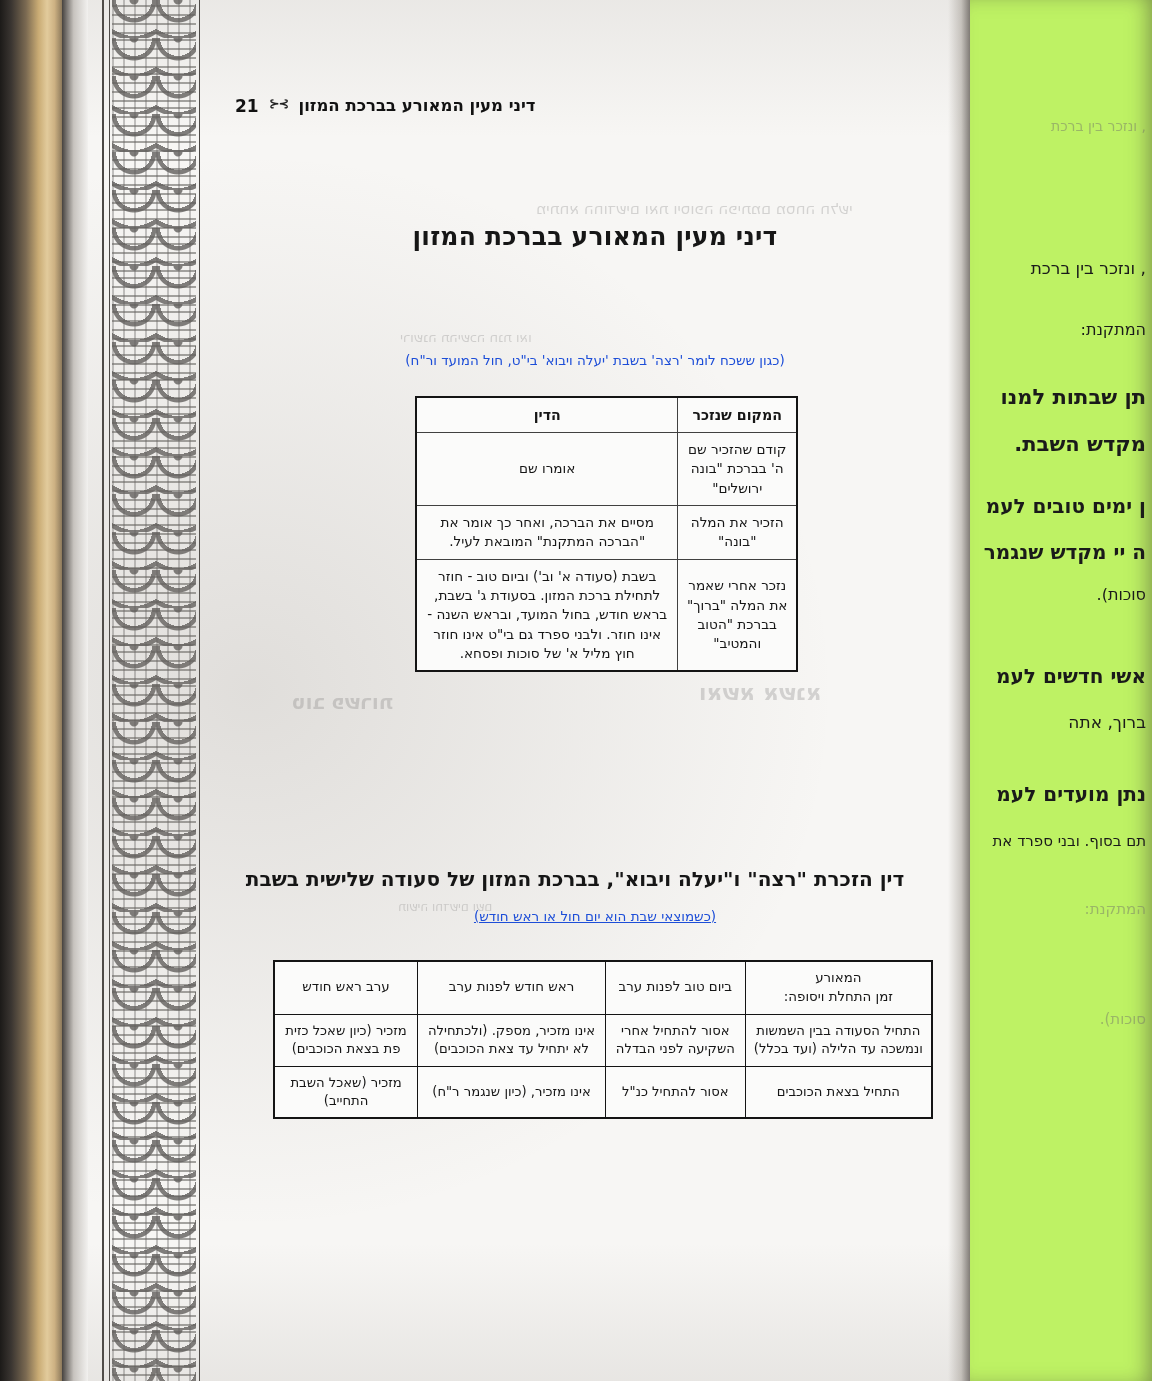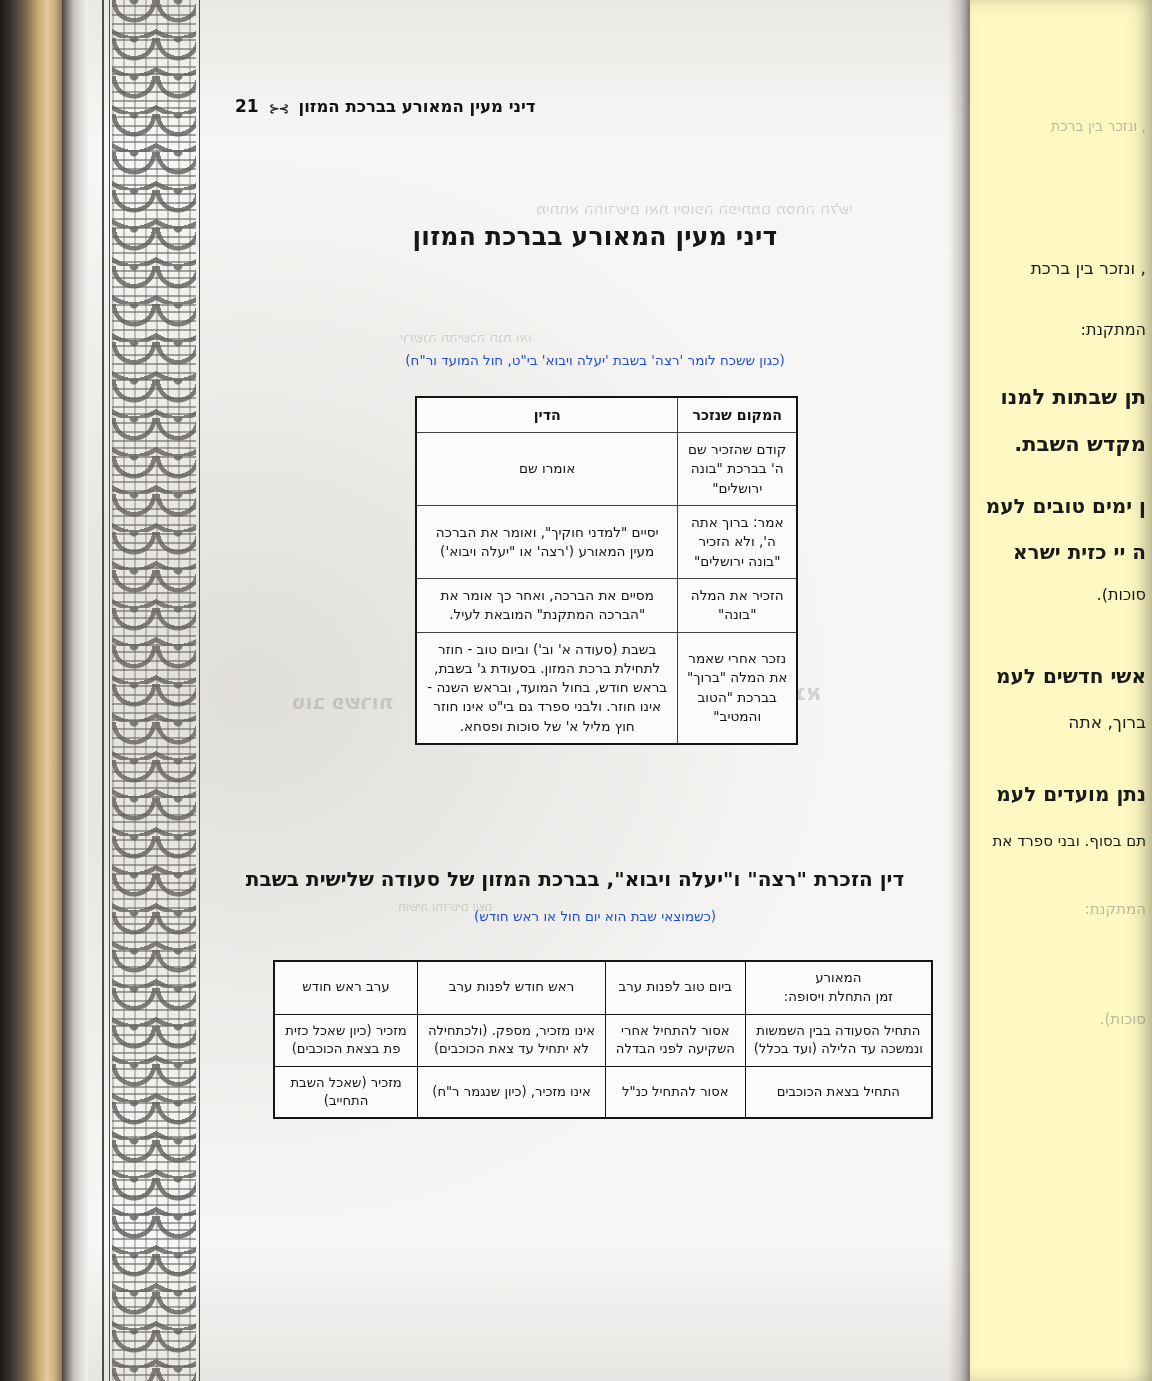--- a/index.html
+++ b/index.html
@@ -32,21 +32,21 @@
   .gutter-shadow {
     position: absolute;
     left: 62px; top: 0;
     width: 26px; height: 100%;
     background: linear-gradient(90deg, rgba(40,36,32,0.85) 0%, rgba(120,110,100,0.35) 45%, rgba(255,255,255,0) 100%);
   }
   .right-page {
     position: absolute;
     right: 0; top: 0;
     width: 182px; height: 100%;
-    background: #fef9c3;
+    background: #bef264;
     box-shadow: -10px 0 22px -8px rgba(60,55,50,0.55) inset;
     overflow: hidden;
   }
   .fold {
     position: absolute;
     right: 182px; top: 0;
     width: 22px; height: 100%;
     background: linear-gradient(90deg, rgba(255,255,255,0) 0%, rgba(150,143,134,0.45) 60%, rgba(90,84,78,0.75) 100%);
   }
   .page-sheet {
@@ -116,21 +116,21 @@
     color: #161616;
   }
 
   .running-head {
     position: absolute;
     top: 96px;
     right: 20px;
     left: 20px;
     display: flex;
     flex-direction: row-reverse;
-    align-items: flex-end;
+    align-items: flex-start;
     justify-content: flex-start;
     gap: 10px;
     font-size: 16.5px;
     font-weight: bold;
     color: #121212;
   }
   .running-head .folio { font-size: 17px; font-weight: bold; }
   .head-orn {
     font-size: 13px;
     letter-spacing: -1px;
@@ -190,21 +190,21 @@
   table.t1 th { font-weight: bold; font-size: 14.2px; padding: 7px 8px; }
 
   h2.sec2 {
     position: absolute;
     top: 850px;
     left: -40px; right: 0;
     text-align: center;
     font-size: 20px;
     font-weight: bold;
   }
-  .note2 { top: 908px; }
+  .note2 { top: 908px; text-decoration: underline; }
 
   table.t2 {
     position: absolute;
     top: 960px;
     left: 58px;
     width: 660px;
     border: 2.5px solid #141414;
   }
   table.t2 th, table.t2 td {
     border: 1px solid #141414;
@@ -270,24 +270,20 @@
       <thead>
         <tr>
           <th class="wide">המקום שנזכר</th>
           <th class="wide">הדין</th>
         </tr>
       </thead>
       <tbody>
         <tr>
           <td>קודם שהזכיר שם ה' בברכת "בונה ירושלים"</td>
           <td>אומרו שם</td>
-        </tr>
-        <tr>
-          <td>אמר: ברוך אתה ה', ולא הזכיר "בונה ירושלים"</td>
-          <td>יסיים "למדני חוקיך", ואומר את הברכה מעין המאורע ('רצה' או "יעלה ויבוא')</td>
         </tr>
         <tr>
           <td>הזכיר את המלה "בונה"</td>
           <td>מסיים את הברכה, ואחר כך אומר את "הברכה המתקנת" המובאת לעיל.</td>
         </tr>
         <tr>
           <td>נזכר אחרי שאמר את המלה "ברוך" בברכת "הטוב והמטיב"</td>
           <td>בשבת (סעודה א' וב') וביום טוב - חוזר לתחילת ברכת המזון. בסעודת ג' בשבת, בראש חודש, בחול המועד, ובראש השנה - אינו חוזר. ולבני ספרד גם בי"ט אינו חוזר חוץ מליל א' של סוכות ופסחא.</td>
         </tr>
       </tbody>
@@ -327,21 +323,21 @@
   </div>
 
   <div class="fold"></div>
   <div class="right-page">
     <div class="rp-line rp-faint" style="top:118px; font-size:14px;">, ונזכר בין ברכת</div>
     <div class="rp-line" style="top:258px; font-size:17px;">, ונזכר בין ברכת</div>
     <div class="rp-line" style="top:320px; font-size:16px;">המתקנת:</div>
     <div class="rp-line rp-bold" style="top:385px; font-size:21px;">תן שבתות למנו</div>
     <div class="rp-line rp-bold" style="top:432px; font-size:21px;">מקדש השבת.</div>
     <div class="rp-line rp-bold" style="top:494px; font-size:20px;">ן ימים טובים לעמ</div>
-    <div class="rp-line rp-bold" style="top:540px; font-size:20px;">ה יי כזית ישרא</div>
+    <div class="rp-line rp-bold" style="top:540px; font-size:20px;">ה יי מקדש שנגמר</div>
     <div class="rp-line" style="top:585px; font-size:16px;">סוכות).</div>
     <div class="rp-line rp-bold" style="top:664px; font-size:20px;">אשי חדשים לעמ</div>
     <div class="rp-line" style="top:712px; font-size:17px;">ברוך, אתה</div>
     <div class="rp-line rp-bold" style="top:782px; font-size:20px;">נתן מועדים לעמ</div>
     <div class="rp-line" style="top:832px; font-size:15px;">תם בסוף. ובני ספרד את</div>
     <div class="rp-line rp-faint" style="top:900px; font-size:15px;">המתקנת:</div>
     <div class="rp-line rp-faint" style="top:1010px; font-size:15px;">סוכות).</div>
   </div>
 
 </div>

